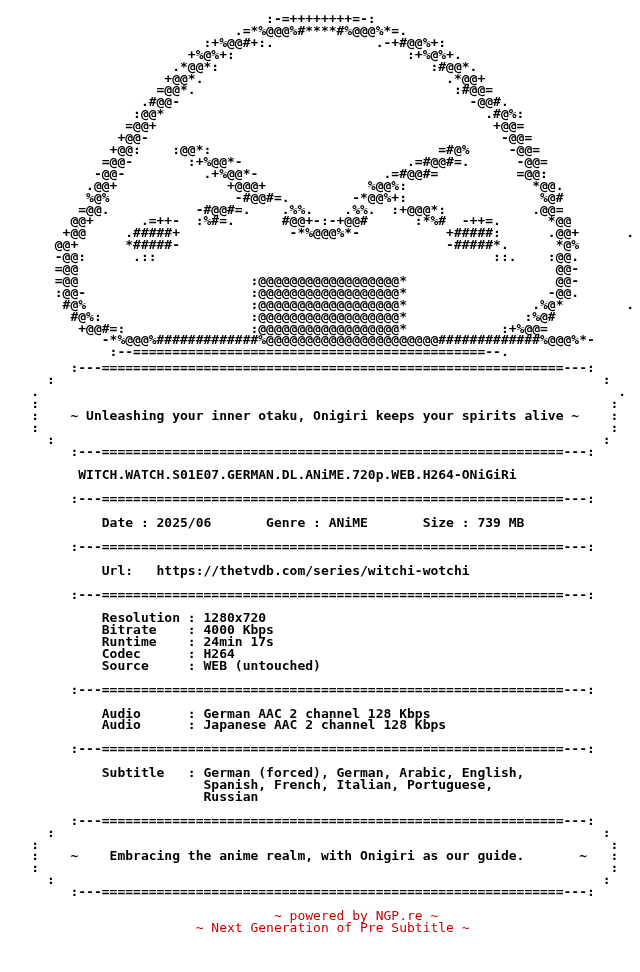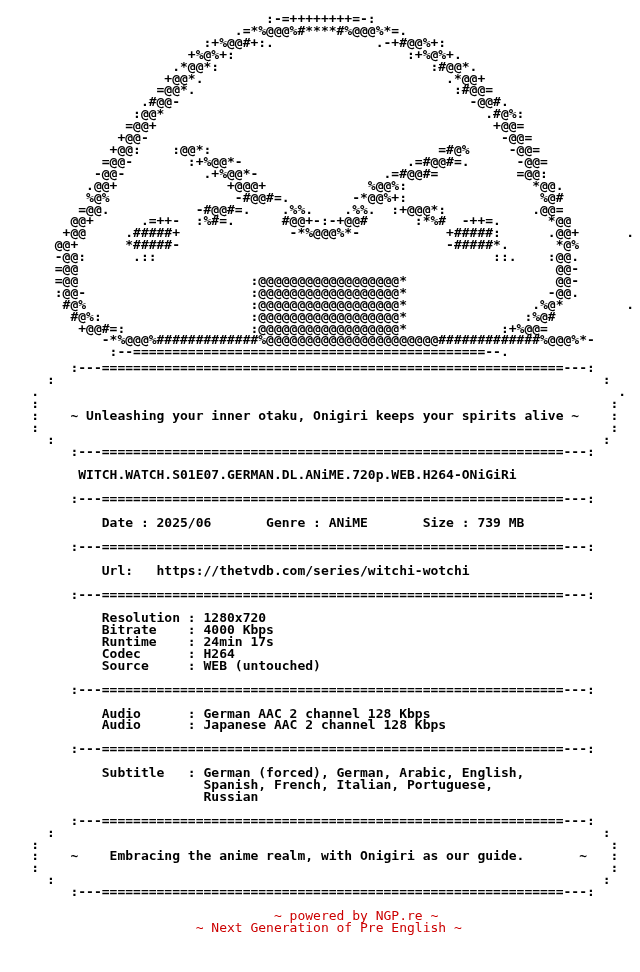--- a/index.html
+++ b/index.html
@@ -96,14 +96,14 @@
          :---===========================================================---:
       :                                                                      :
     :                                                                         :
     :    ~    Embracing the anime realm, with Onigiri as our guide.       ~   :
     :                                                                         :
       :                                                                      :
          :---===========================================================---:
 
 </pre>
   <pre id="footer">                                   ~ powered by NGP.re ~
-                         ~ Next Generation of Pre English ~</pre>
+                         ~ Next Generation of Pre Subtitle ~</pre>
 </div>
 
 </body></html>

